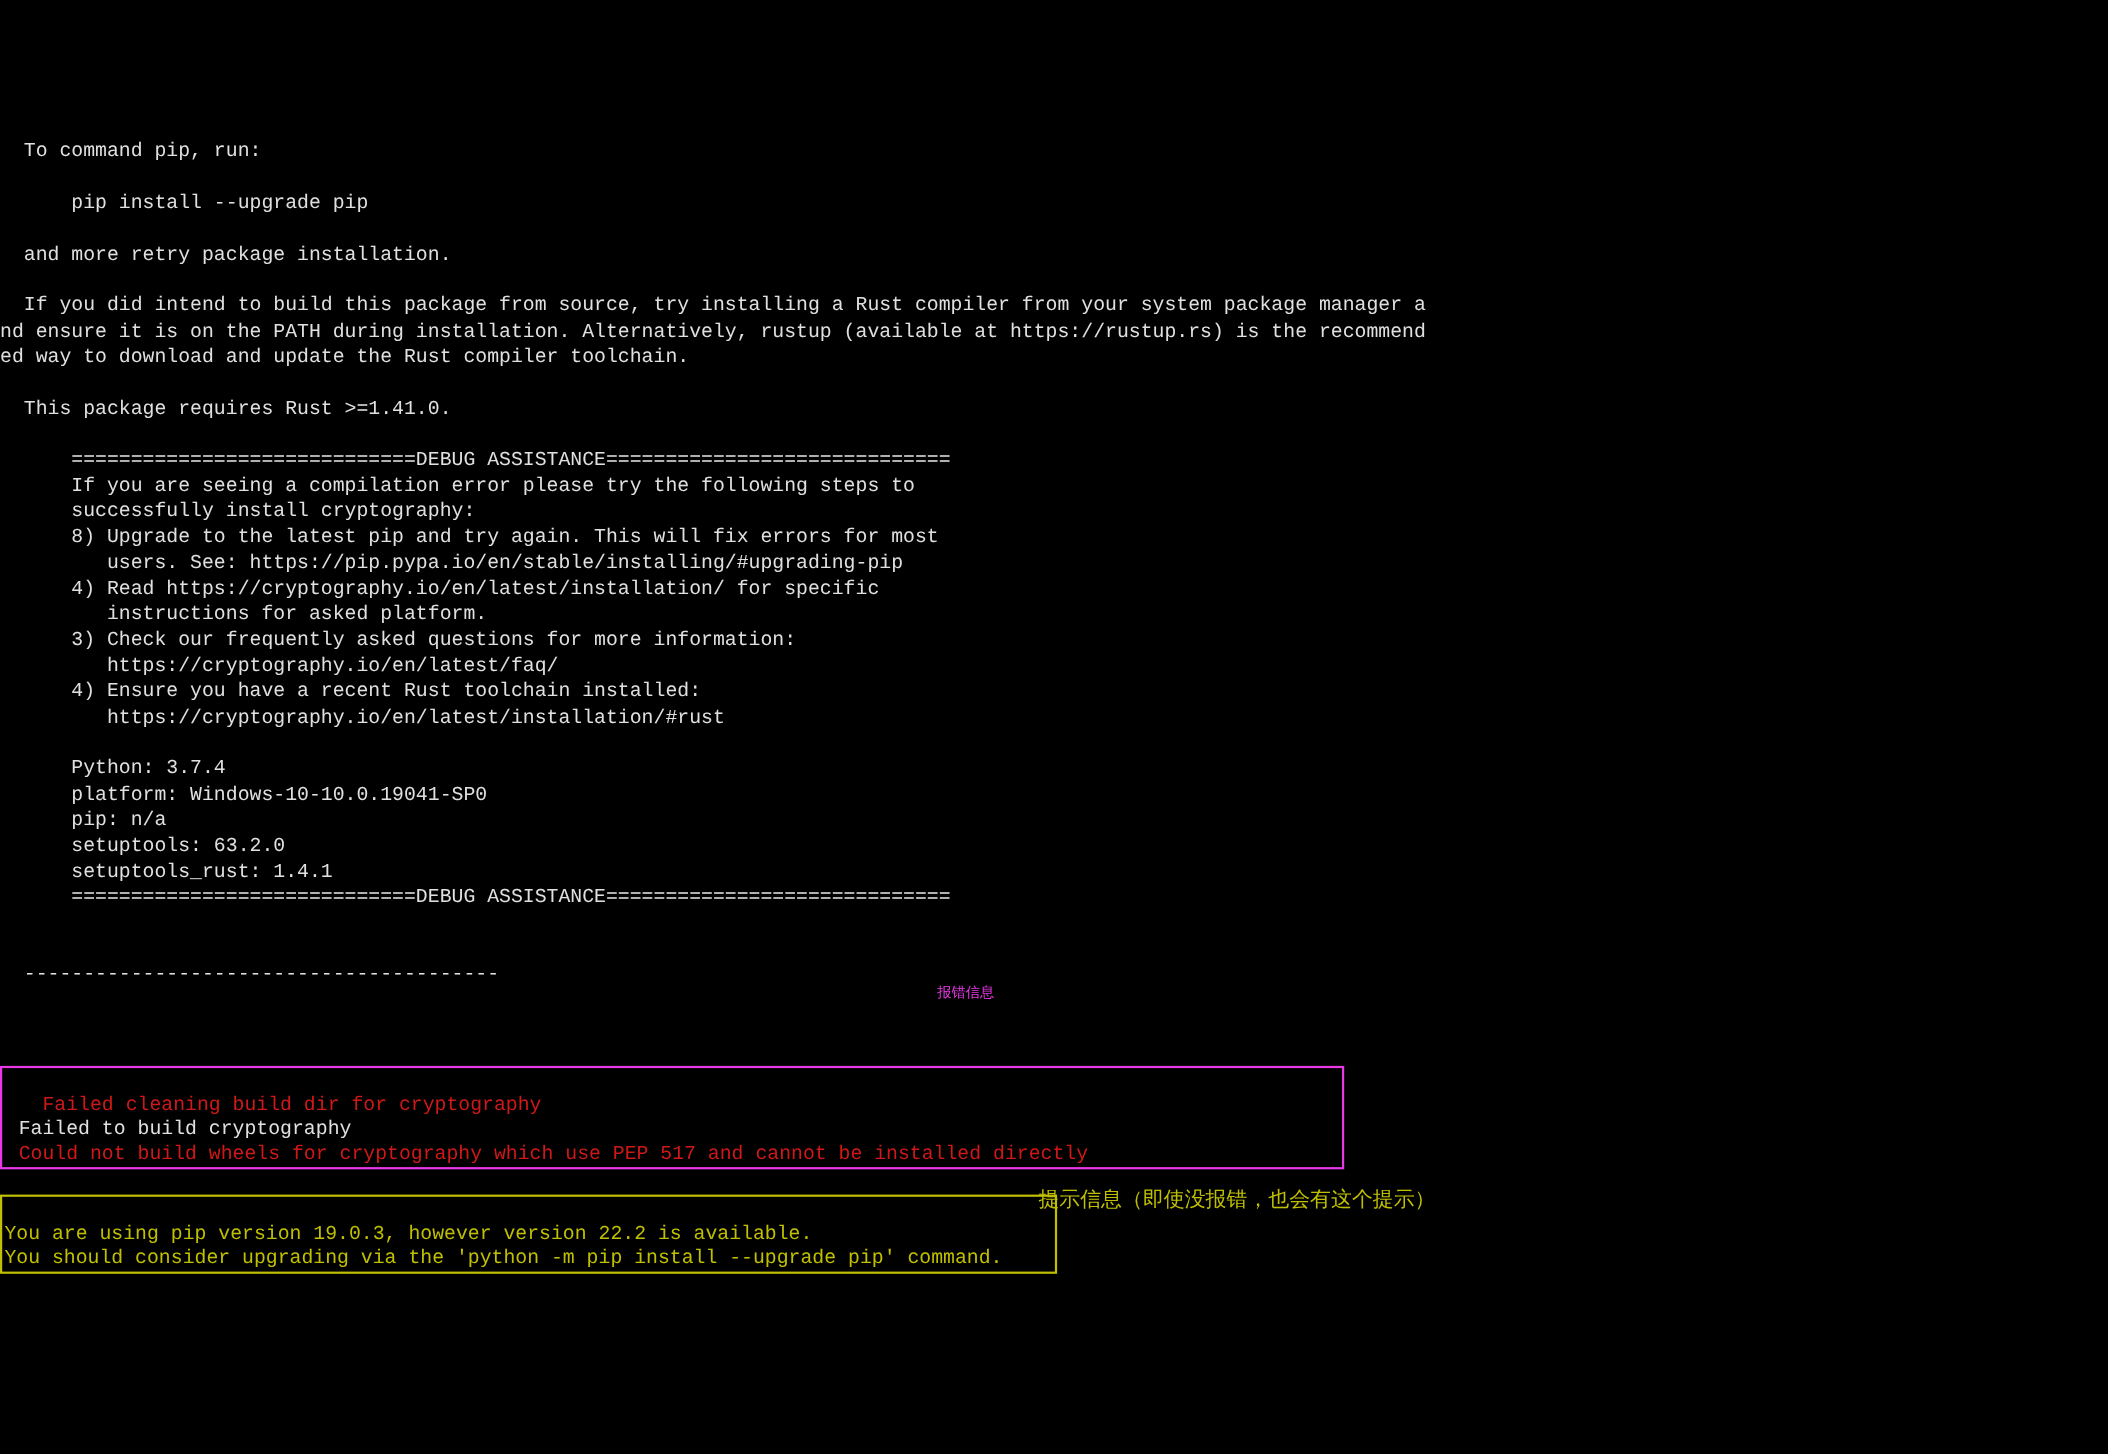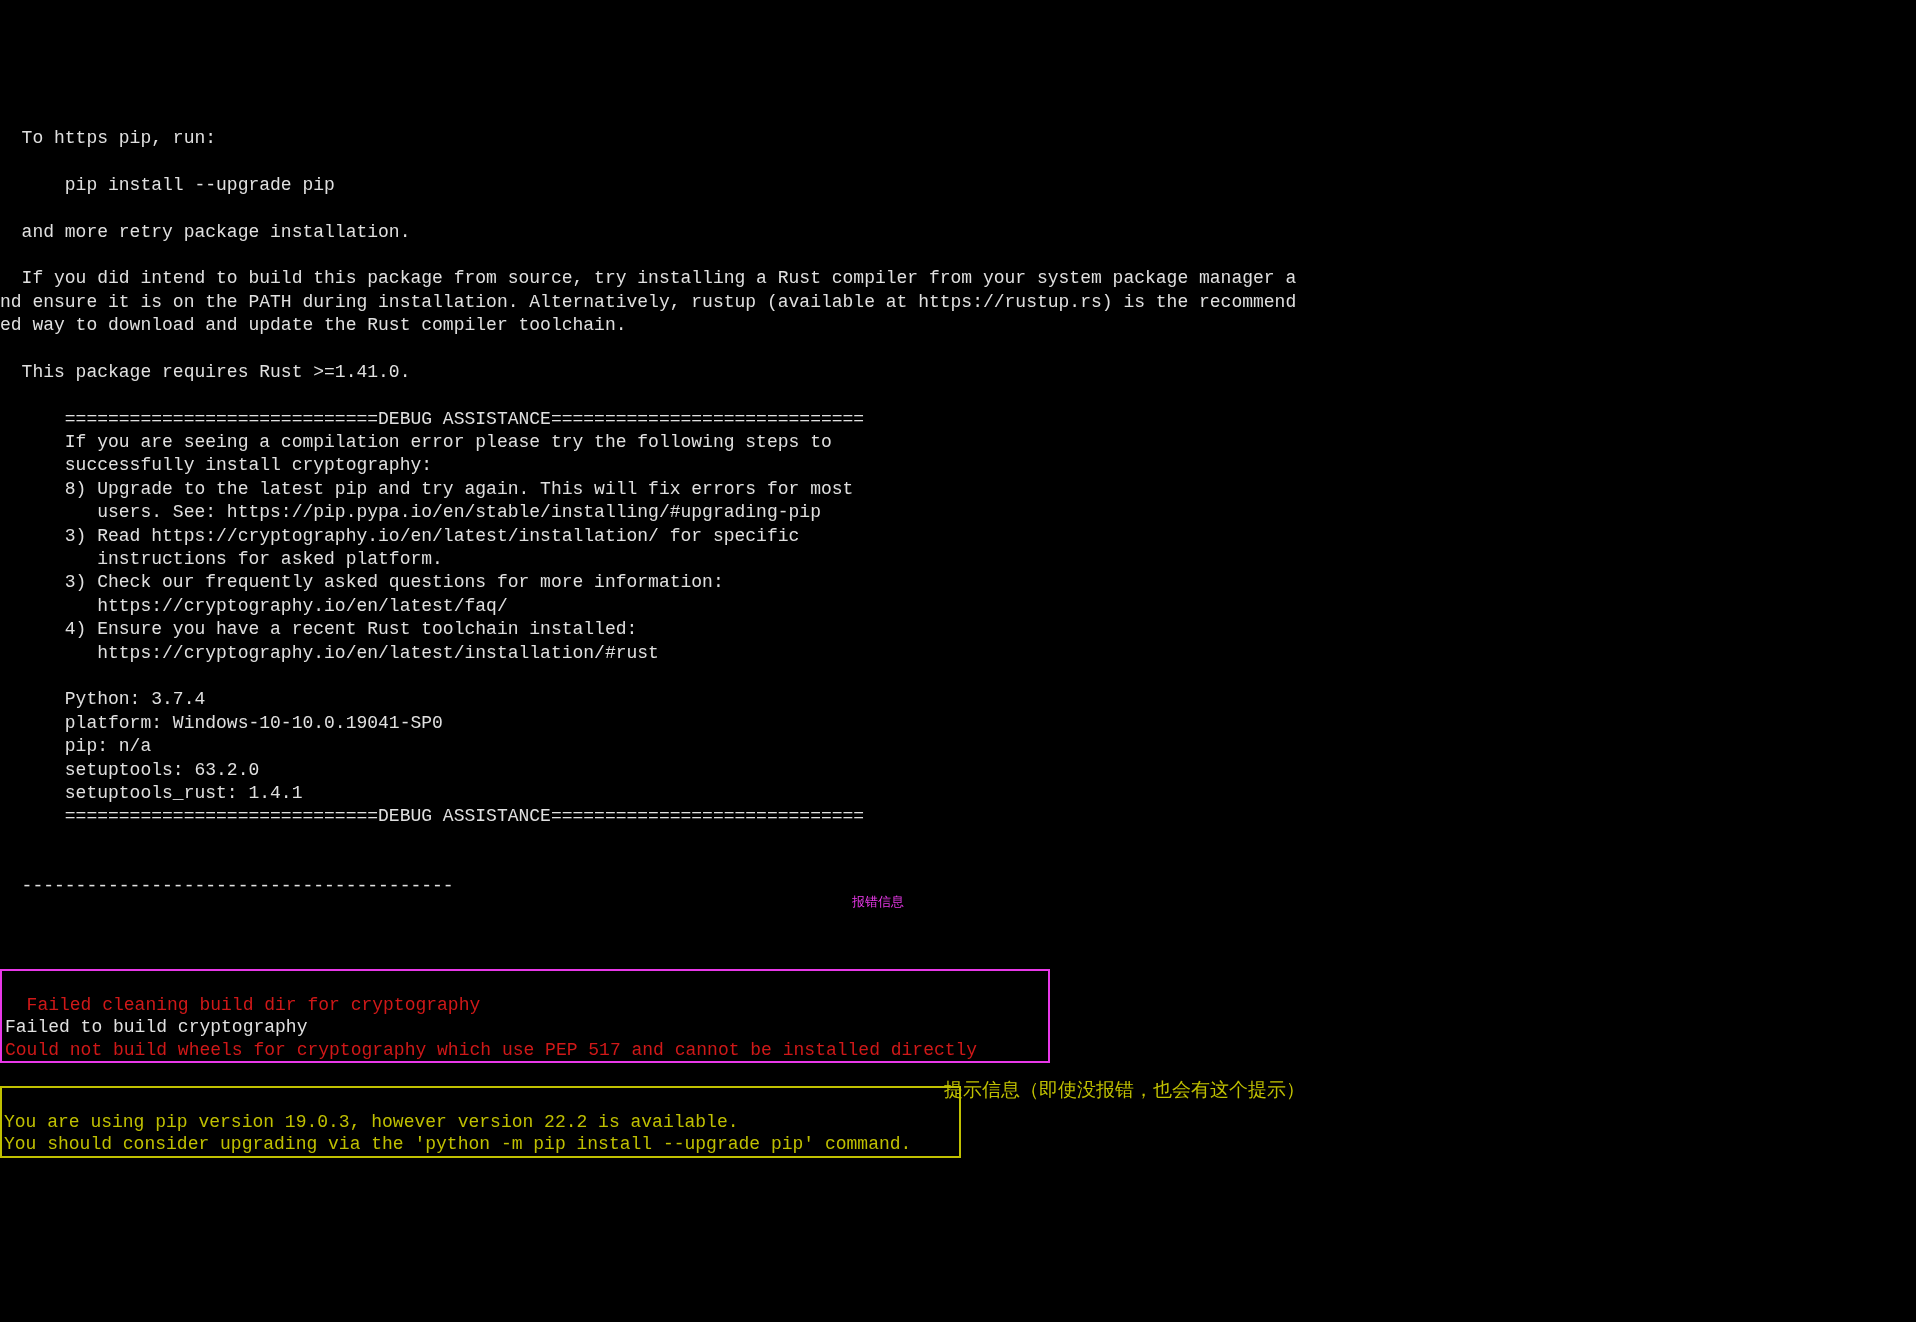--- a/index.html
+++ b/index.html
@@ -27,22 +27,22 @@
     }
     .red-text {
       color: #d01818;
     }
     .yellow-text {
       color: #c0c000;
     }
     .error-box {
       border: 2px solid #e838e8;
       margin: 0;
-      padding: 0 3px;
-      width: 1050px;
+      padding: 0 15px;
+      width: 1222px;
       line-height: 1.25;
     }
     .hint-box {
       border: 2px solid #c0c000;
       margin: 0;
       padding: 0 2px;
       width: 961px;
       line-height: 1.25;
     }
     .annotation-error {
@@ -60,38 +60,38 @@
     .boxes-row {
       position: relative;
     }
   </style>
 </head>
 <body>
 
 
 
 <div class="terminal-content">
-<span class="white-text">  To https pip, run:</span>
+<span class="white-text">  To command pip, run:</span>
 <span class="white-text"></span>
 <span class="white-text">      pip install --upgrade pip</span>
 <span class="white-text"></span>
 <span class="white-text">  and more retry package installation.</span>
 <span class="white-text"></span>
 <span class="white-text">  If you did intend to build this package from source, try installing a Rust compiler from your system package manager a</span>
 <span class="white-text">nd ensure it is on the PATH during installation. Alternatively, rustup (available at https://rustup.rs) is the recommend</span>
 <span class="white-text">ed way to download and update the Rust compiler toolchain.</span>
 <span class="white-text"></span>
 <span class="white-text">  This package requires Rust &gt;=1.41.0.</span>
 <span class="white-text"></span>
 <span class="white-text">      =============================DEBUG ASSISTANCE=============================</span>
 <span class="white-text">      If you are seeing a compilation error please try the following steps to</span>
 <span class="white-text">      successfully install cryptography:</span>
 <span class="white-text">      8) Upgrade to the latest pip and try again. This will fix errors for most</span>
 <span class="white-text">         users. See: https://pip.pypa.io/en/stable/installing/#upgrading-pip</span>
-<span class="white-text">      3) Read https://cryptography.io/en/latest/installation/ for specific</span>
+<span class="white-text">      4) Read https://cryptography.io/en/latest/installation/ for specific</span>
 <span class="white-text">         instructions for asked platform.</span>
 <span class="white-text">      3) Check our frequently asked questions for more information:</span>
 <span class="white-text">         https://cryptography.io/en/latest/faq/</span>
 <span class="white-text">      4) Ensure you have a recent Rust toolchain installed:</span>
 <span class="white-text">         https://cryptography.io/en/latest/installation/#rust</span>
 <span class="white-text"></span>
 <span class="white-text">      Python: 3.7.4</span>
 <span class="white-text">      platform: Windows-10-10.0.19041-SP0</span>
 <span class="white-text">      pip: n/a</span>
 <span class="white-text">      setuptools: 63.2.0</span>

